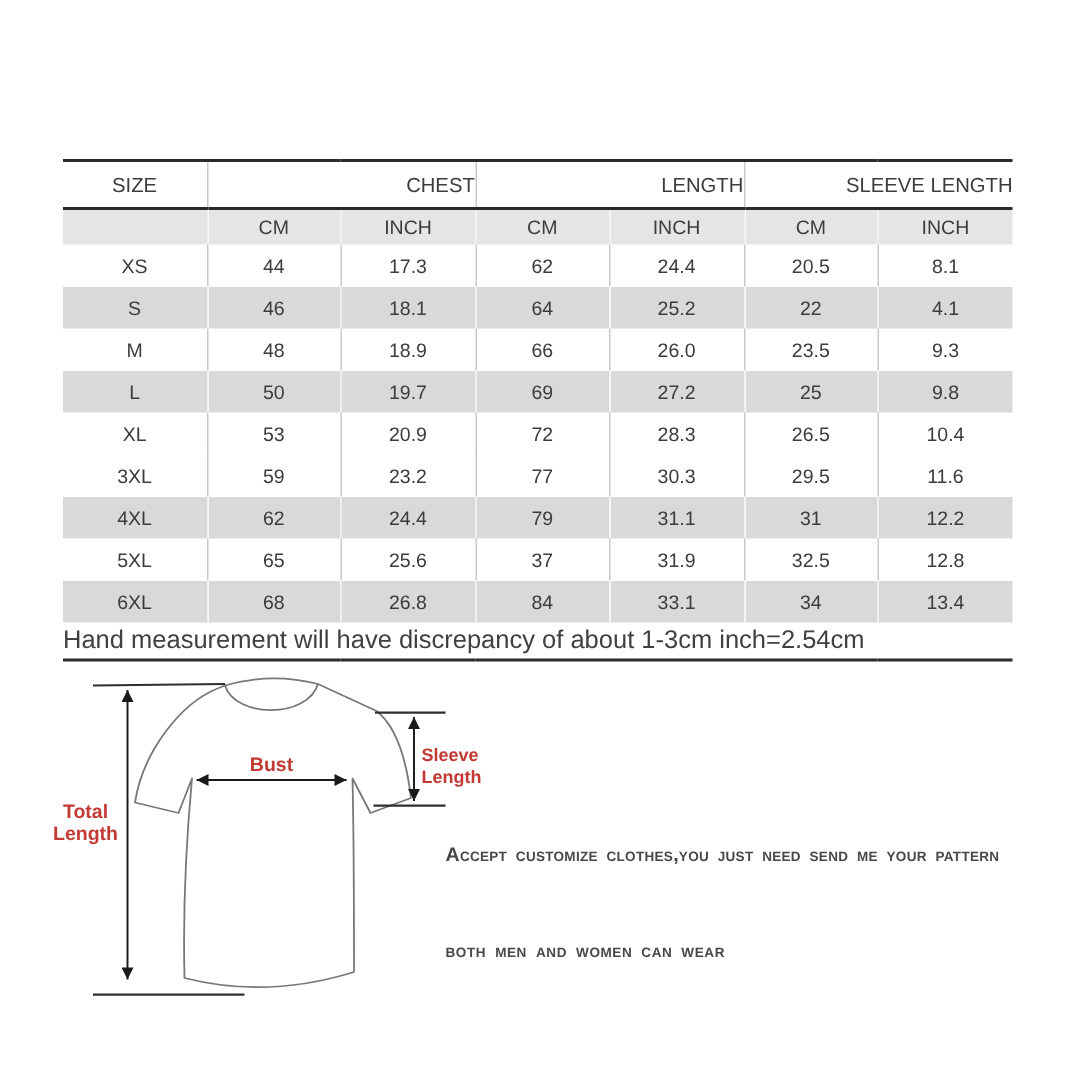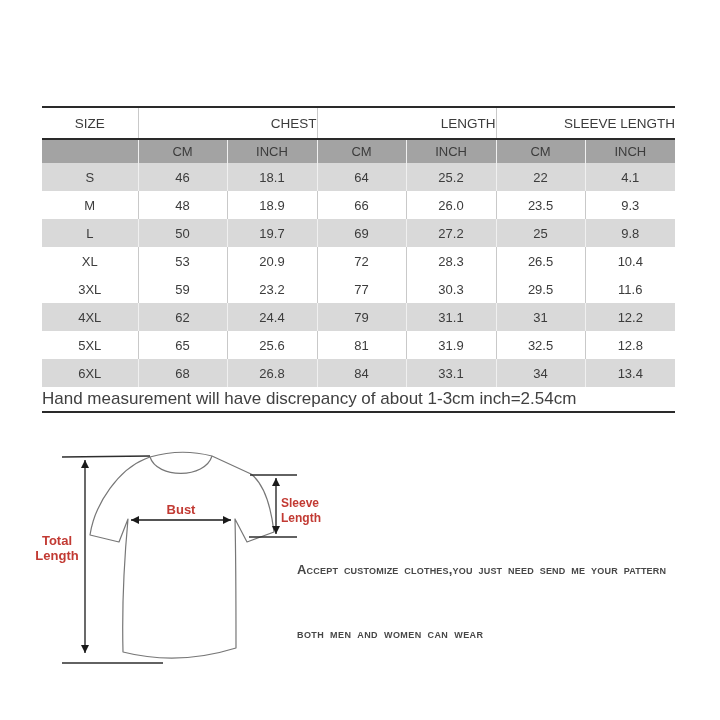--- a/index.html
+++ b/index.html
@@ -13,21 +13,21 @@
     position:absolute;left:42px;top:66px;width:633px;
     border-collapse:collapse;table-layout:fixed;
     border-top:2px solid #2a2a2a;border-bottom:2px solid #2a2a2a;
     font-size:13px;color:#3c3c3c;margin-top:40px;
   }
   table.size-table th, table.size-table td{
     padding:0;text-align:center;font-weight:400;white-space:nowrap;overflow:hidden;
   }
   tr.head th{height:30px;font-size:13.5px;border-bottom:2px solid #2a2a2a;}
   tr.head th + th{border-left:1px solid #c9c9c9;text-align:right;}
-  tr.units th{height:23px;background:#a3a3a3;font-size:13px;}
+  tr.units th{height:23px;background:#e5e5e5;font-size:13px;}
   tr.units th + th{border-left:1px solid #f0f0f0;}
   tbody tr td{height:28px;}
   tbody tr td + td{border-left:1px solid #c9c9c9;}
   tbody tr.stripe td{background:#d9d9d9;}
   tbody tr.stripe td + td{border-left-color:#f0f0f0;}
   tfoot td.note{
     height:24px;color:#404040;font-size:17px;
     text-align:left;padding-right:110px;
   }
 
@@ -75,20 +75,29 @@
         <th></th>
         <th>CM</th>
         <th>INCH</th>
         <th>CM</th>
         <th>INCH</th>
         <th>CM</th>
         <th>INCH</th>
       </tr>
     </thead>
     <tbody>
+        <tr>
+    <td>XS</td>
+    <td>44</td>
+    <td>17.3</td>
+    <td>62</td>
+    <td>24.4</td>
+    <td>20.5</td>
+    <td>8.1</td>
+  </tr>
         <tr class="stripe">
     <td>S</td>
     <td>46</td>
     <td>18.1</td>
     <td>64</td>
     <td>25.2</td>
     <td>22</td>
     <td>4.1</td>
   </tr>
         <tr>
@@ -133,21 +142,21 @@
     <td>24.4</td>
     <td>79</td>
     <td>31.1</td>
     <td>31</td>
     <td>12.2</td>
   </tr>
         <tr>
     <td>5XL</td>
     <td>65</td>
     <td>25.6</td>
-    <td>81</td>
+    <td>37</td>
     <td>31.9</td>
     <td>32.5</td>
     <td>12.8</td>
   </tr>
         <tr class="stripe">
     <td>6XL</td>
     <td>68</td>
     <td>26.8</td>
     <td>84</td>
     <td>33.1</td>

